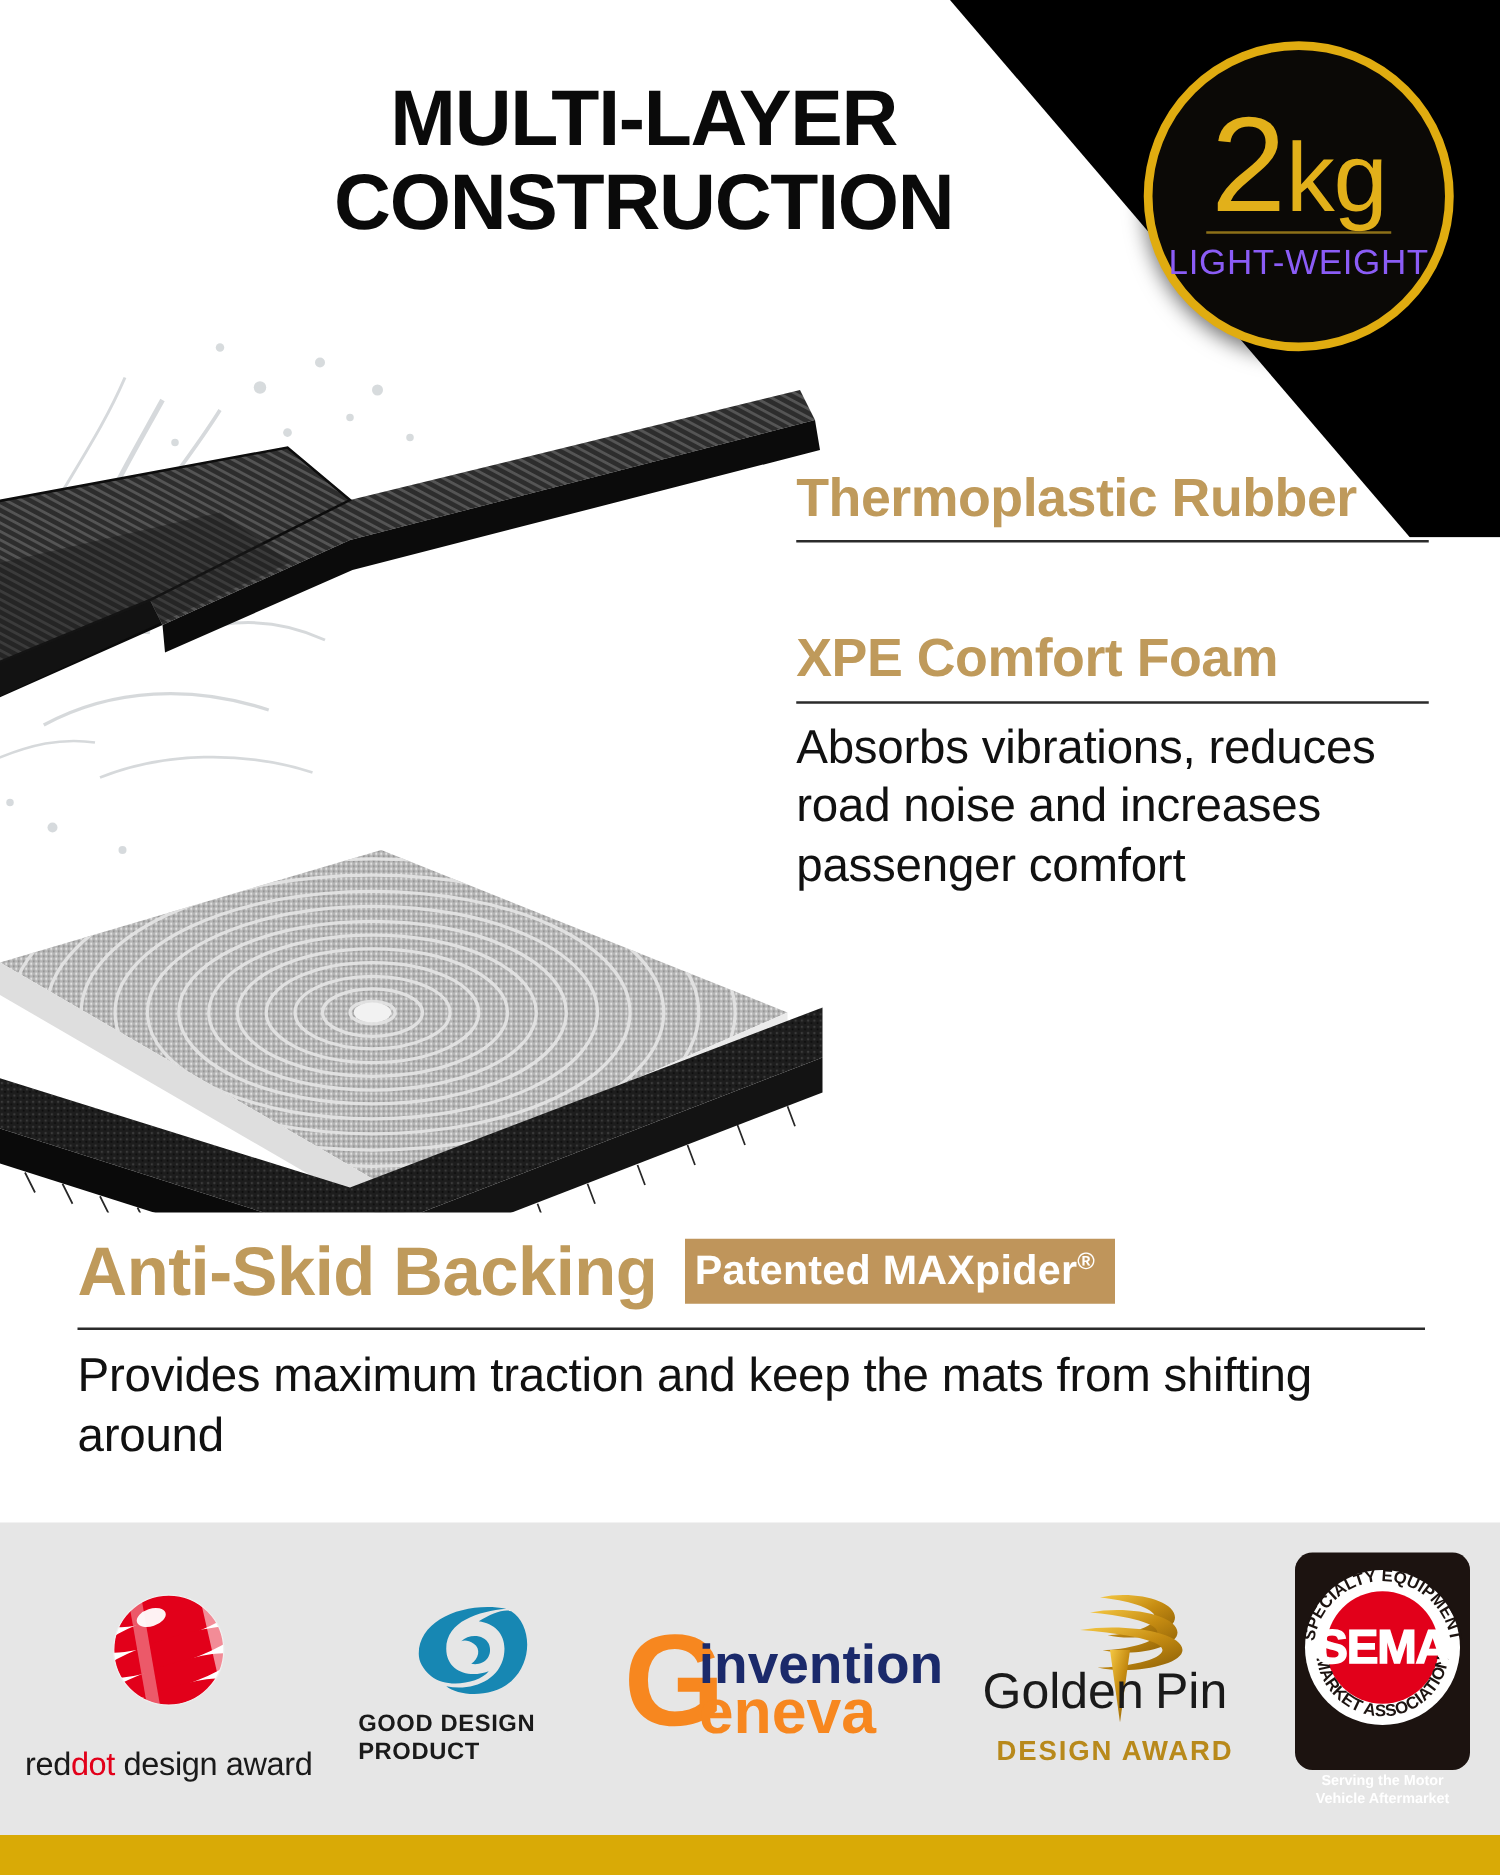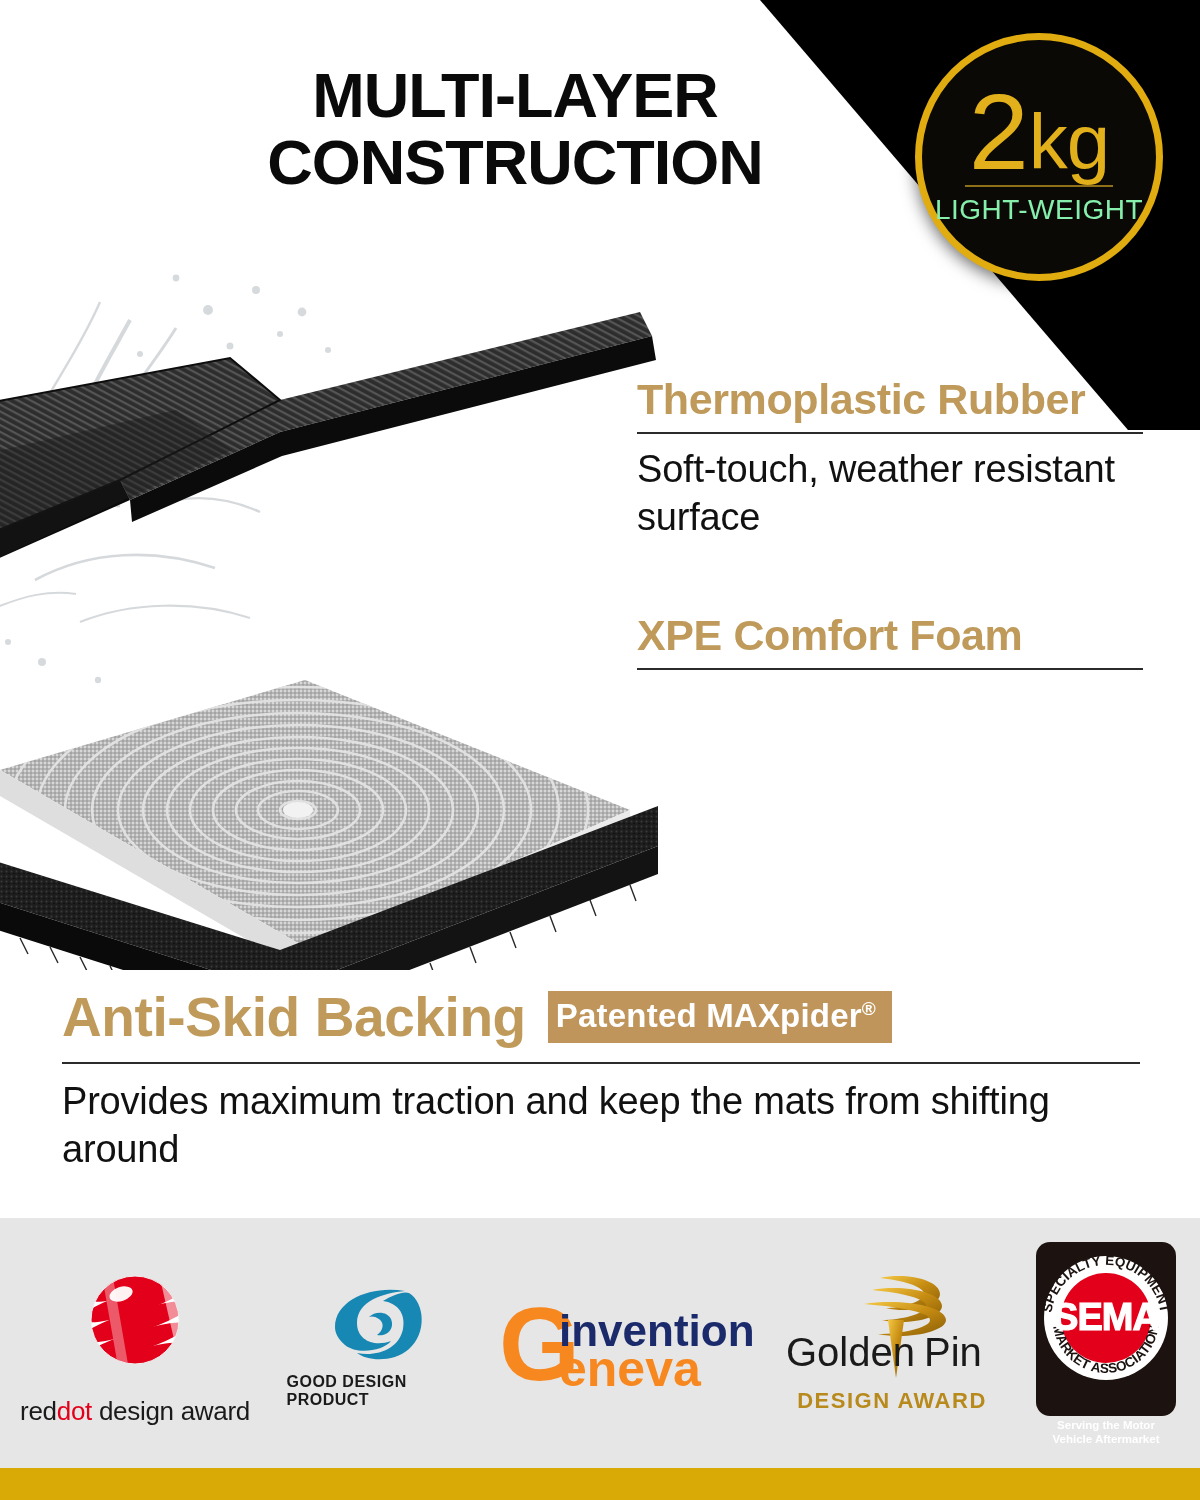--- a/index.html
+++ b/index.html
@@ -33,21 +33,21 @@
   }
   .badge-weight{
     font-size:96px;line-height:.92;font-weight:400;color:#E2B01A;
     letter-spacing:-1px;display:flex;align-items:baseline;
     margin-top:-6px;
   }
   .badge-weight .num{font-size:108px;}
   .badge-weight .unit{font-size:78px;margin-left:1px;}
   .badge-rule{width:148px;height:2px;background:#8d7018;margin:4px 0 7px 0;}
   .badge-sub{
-    font-size:28px;color:#86efac;letter-spacing:.5px;font-weight:400;
+    font-size:28px;color:#8b5cf6;letter-spacing:.5px;font-weight:400;
   }
 
   
   .title{
     position:absolute;left:215px;top:62px;width:600px;
     text-align:center;z-index:3;
     font-size:63px;line-height:1.06;font-weight:bold;color:#0a0a0a;
     letter-spacing:-1px;
   }
 
@@ -91,21 +91,21 @@
     background:#E6E6E6;z-index:3;
   }
   .awards-row{
     position:absolute;inset:0;display:flex;align-items:center;
     justify-content:space-between;padding:0 14px 0 10px;box-sizing:border-box;
   }
   .award{display:flex;flex-direction:column;align-items:center;justify-content:center;}
 
   .reddot-label{font-size:26px;color:#1a1a1a;margin-top:8px;letter-spacing:-.3px;}
   .reddot-label .dot{color:#E2001A;}
-  .gd-label{font-size:16px;color:#1a1a1a;letter-spacing:.5px;margin-top:4px;font-weight:bold;}
+  .gd-label{font-size:19px;color:#1a1a1a;letter-spacing:.5px;margin-top:4px;font-weight:bold;}
   .gp-sub{font-size:22px;color:#B8891B;letter-spacing:1.5px;font-weight:bold;margin-top:-2px;}
   .sema-sub{font-size:11.5px;color:#fff;font-weight:bold;line-height:1.25;text-align:center;}
 
   
   .gold-bar{
     position:absolute;left:0;top:1468px;width:1200px;height:32px;
     background:#D9AA06;z-index:6;
   }
 </style>
 </head>
@@ -233,26 +233,26 @@
     </div>
     <div class="badge-rule"></div>
     <div class="badge-sub">LIGHT-WEIGHT</div>
   </div>
 
   <div class="features">
 
     <div class="feature">
       <div class="feature-head">Thermoplastic Rubber</div>
       <div class="feature-rule"></div>
-      <div class="feature-body">Soft-touch, weather resistant surface</div>
     </div>
 
     <div class="feature">
       <div class="feature-head">XPE Comfort Foam</div>
       <div class="feature-rule"></div>
+      <div class="feature-body">Absorbs vibrations, reduces road noise and increases passenger comfort</div>
     </div>
 
   </div>
 
   <div class="antiskid">
     <div class="antiskid-headrow">
       <div class="antiskid-head">Anti-Skid Backing</div>
       <div class="patent-badge"><span>Patented  MAXpider</span><sup>®</sup></div>
     </div>
     <div class="antiskid-rule"></div>

